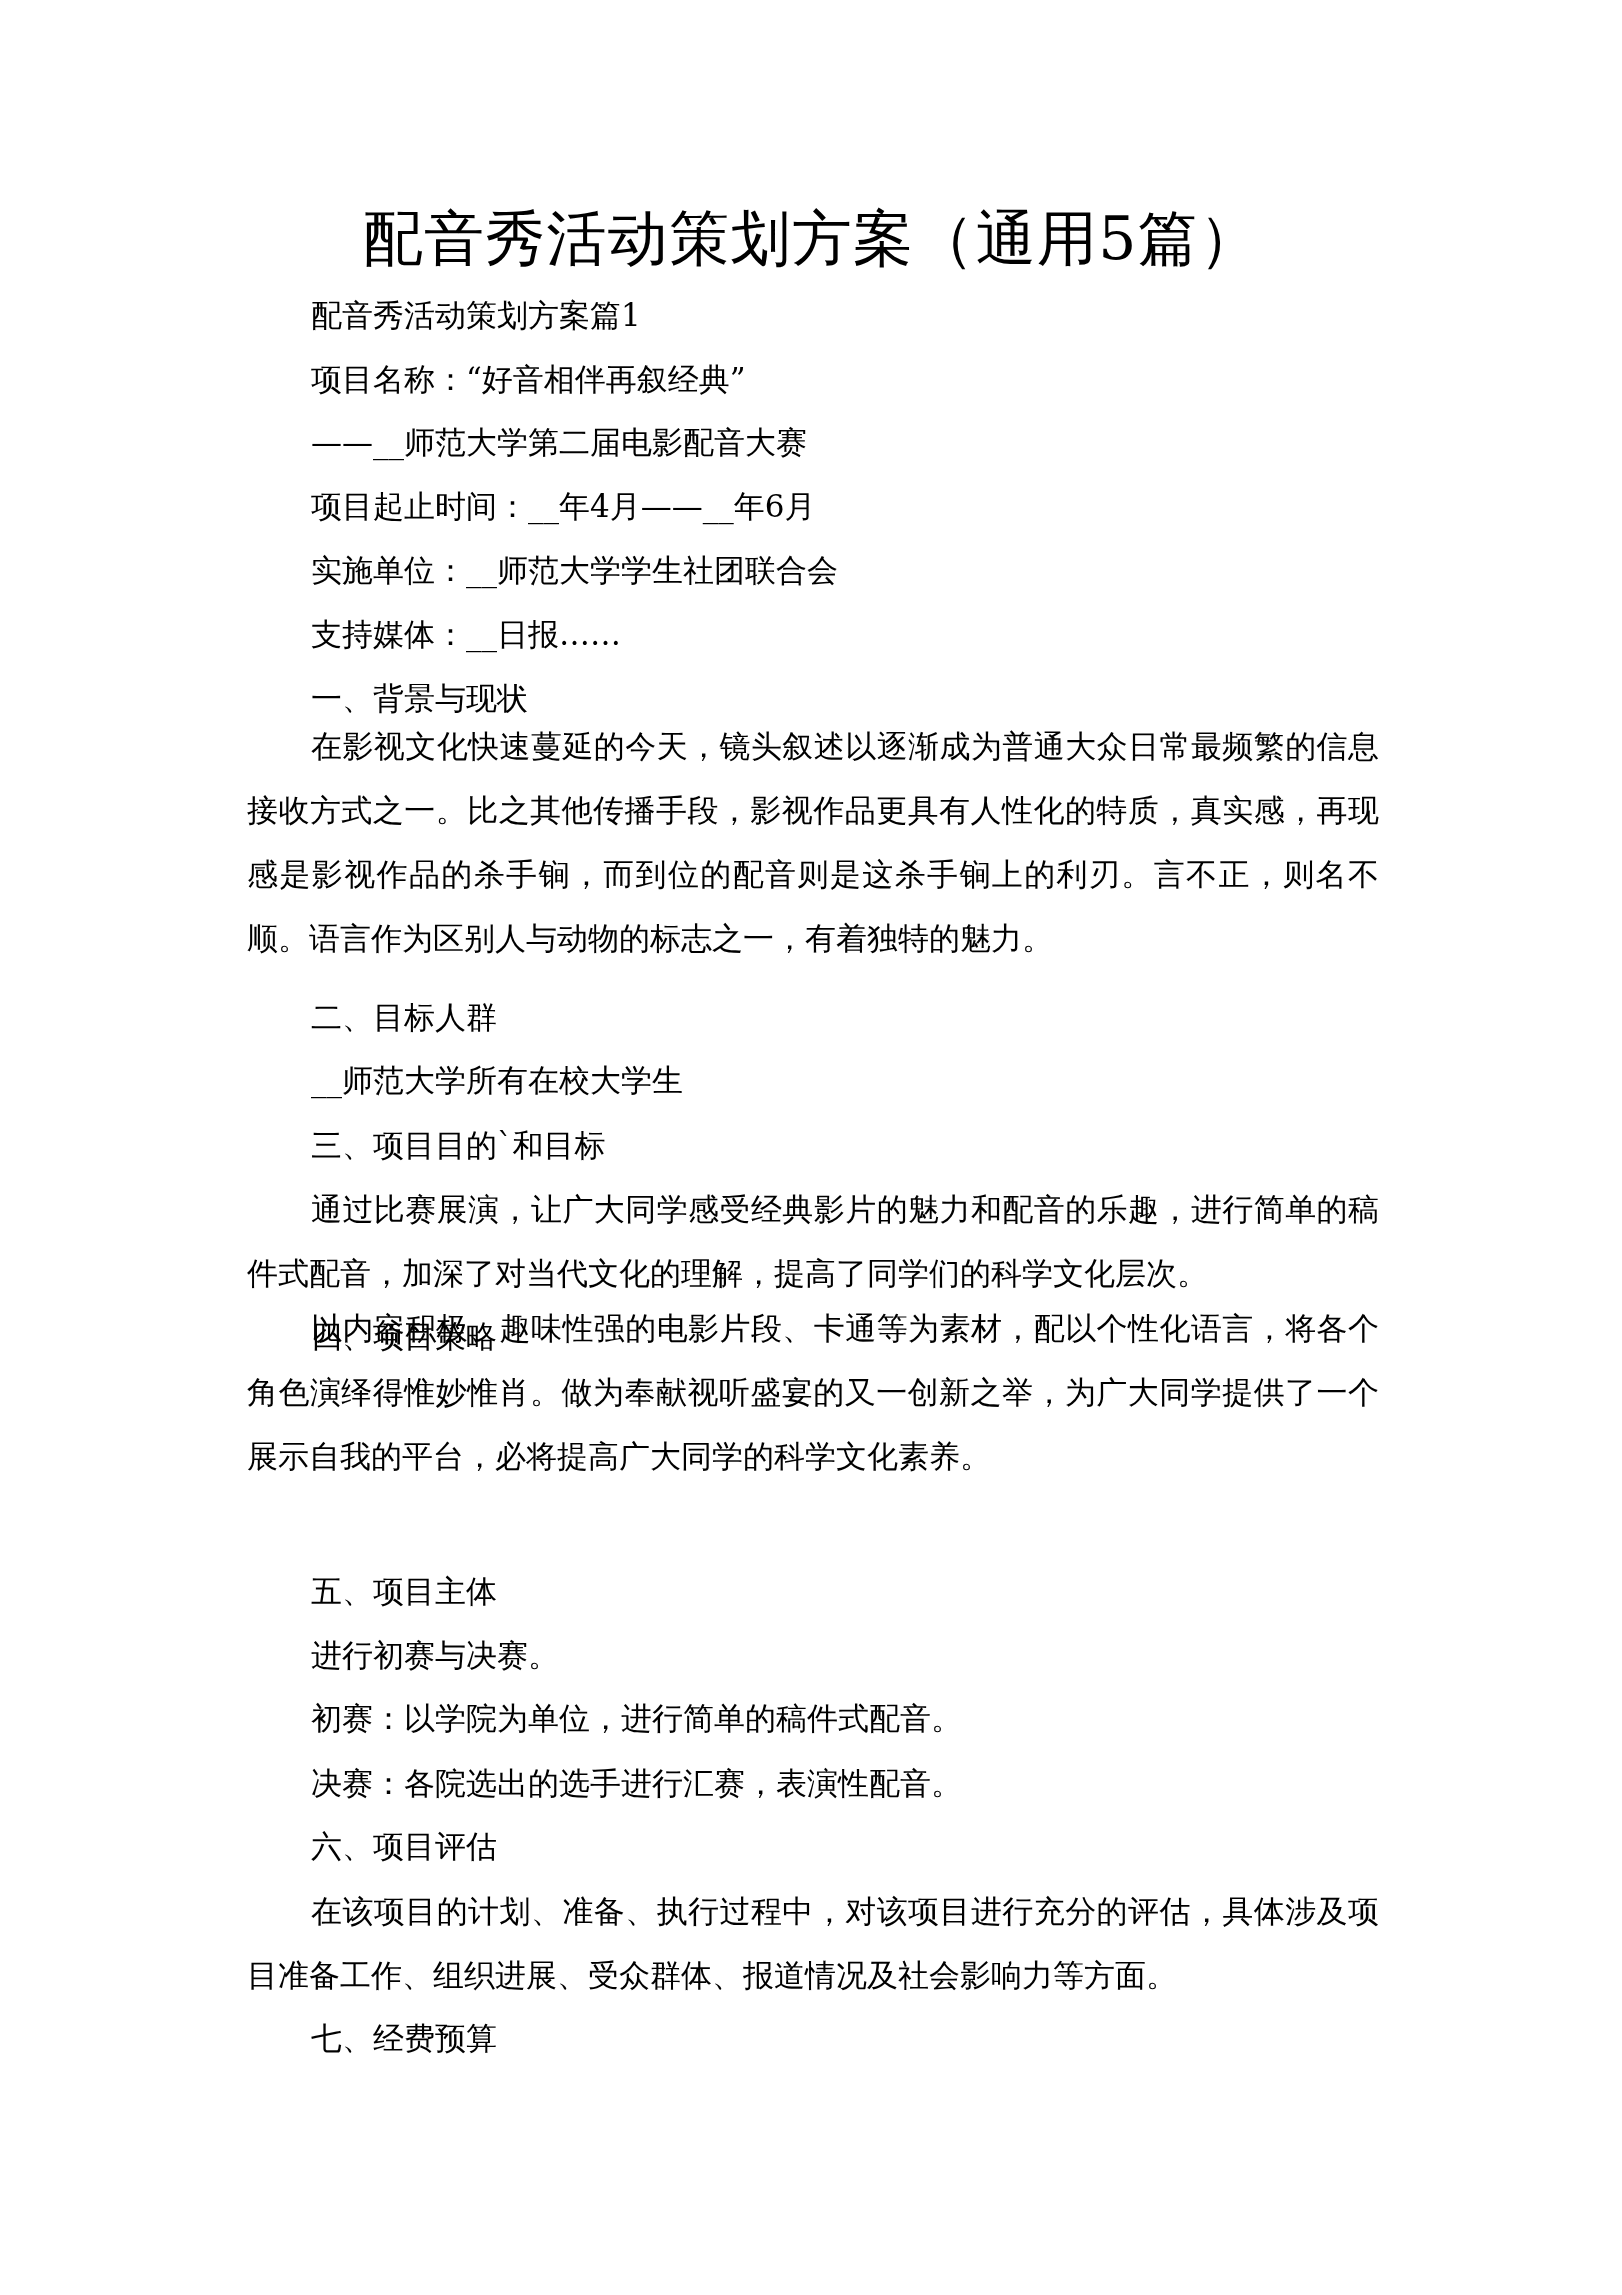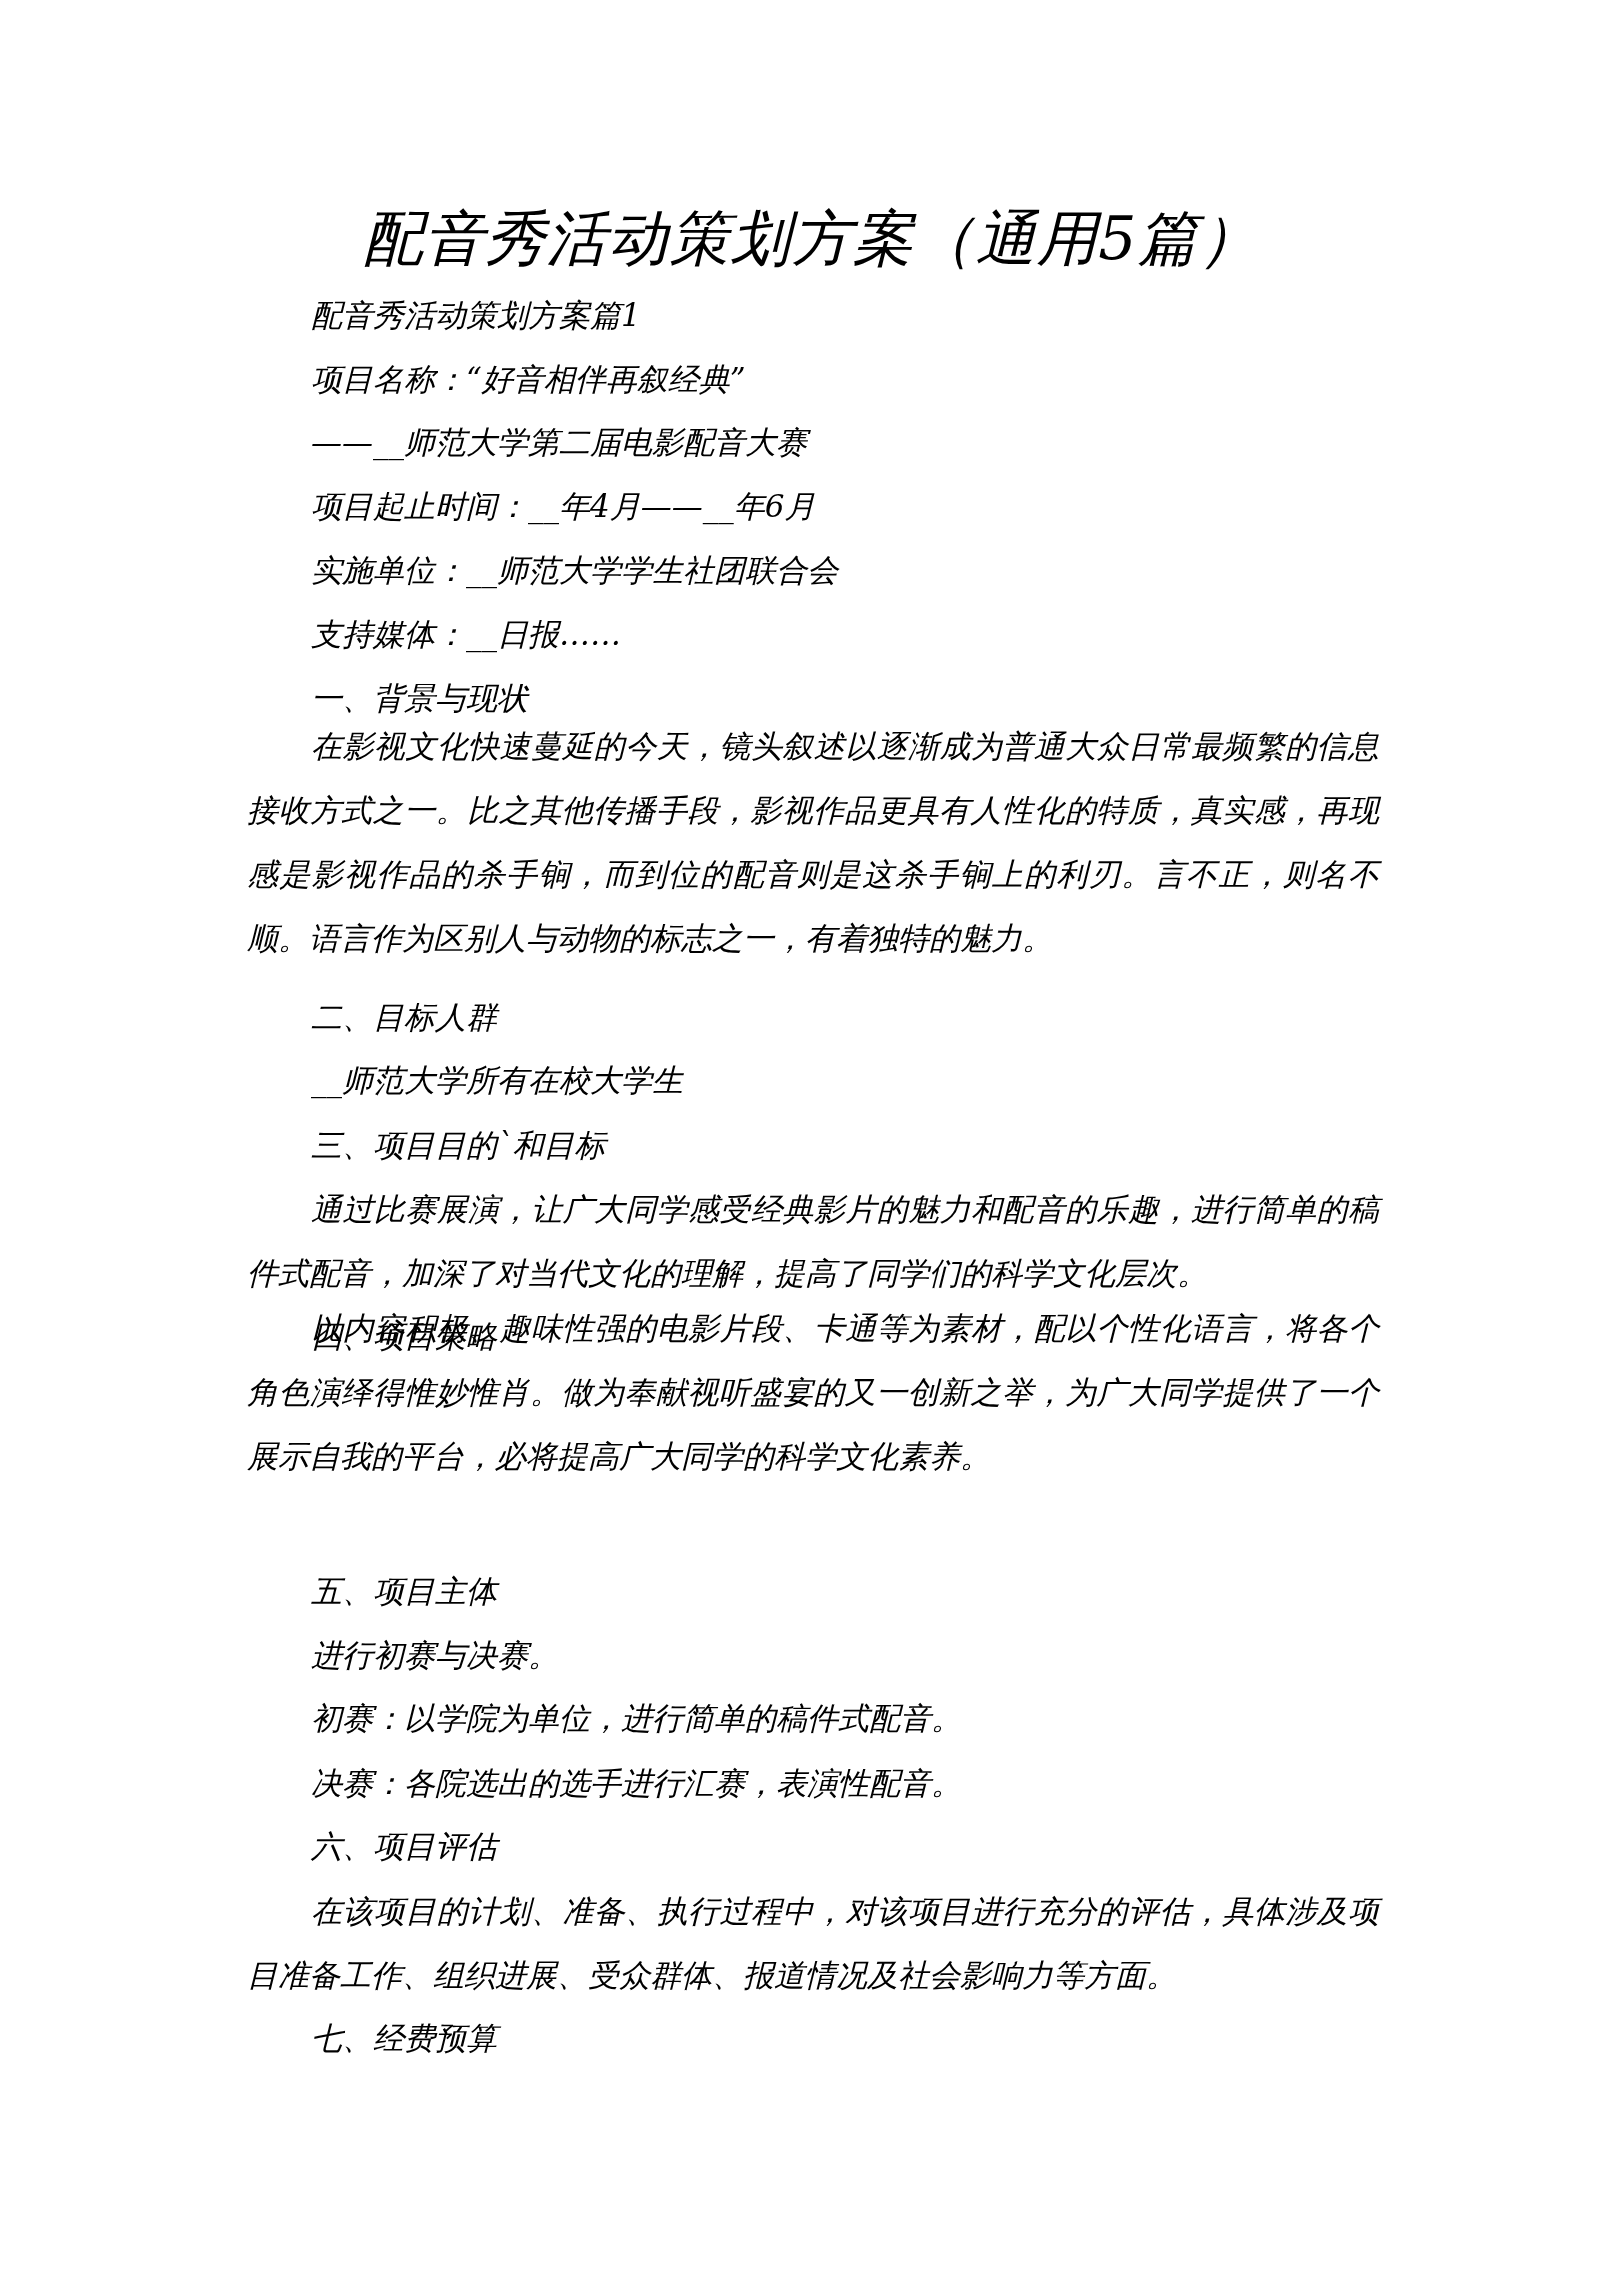--- a/index.html
+++ b/index.html
@@ -15,21 +15,20 @@
     font-family: "DejaVu Serif", "Liberation Serif", serif;
     color: #000000;
   }
   .page {
     position: absolute;
     left: 0;
     top: 0;
     width: 1623px;
     height: 1752px;
     background: #ffffff;
-    font-style: italic;
   }
   .title {
     position: absolute;
     left: 0;
     width: 1623px;
     top: 196px;
     text-align: center;
     font-size: 60px;
     line-height: 85px;
     letter-spacing: 1.3px;

